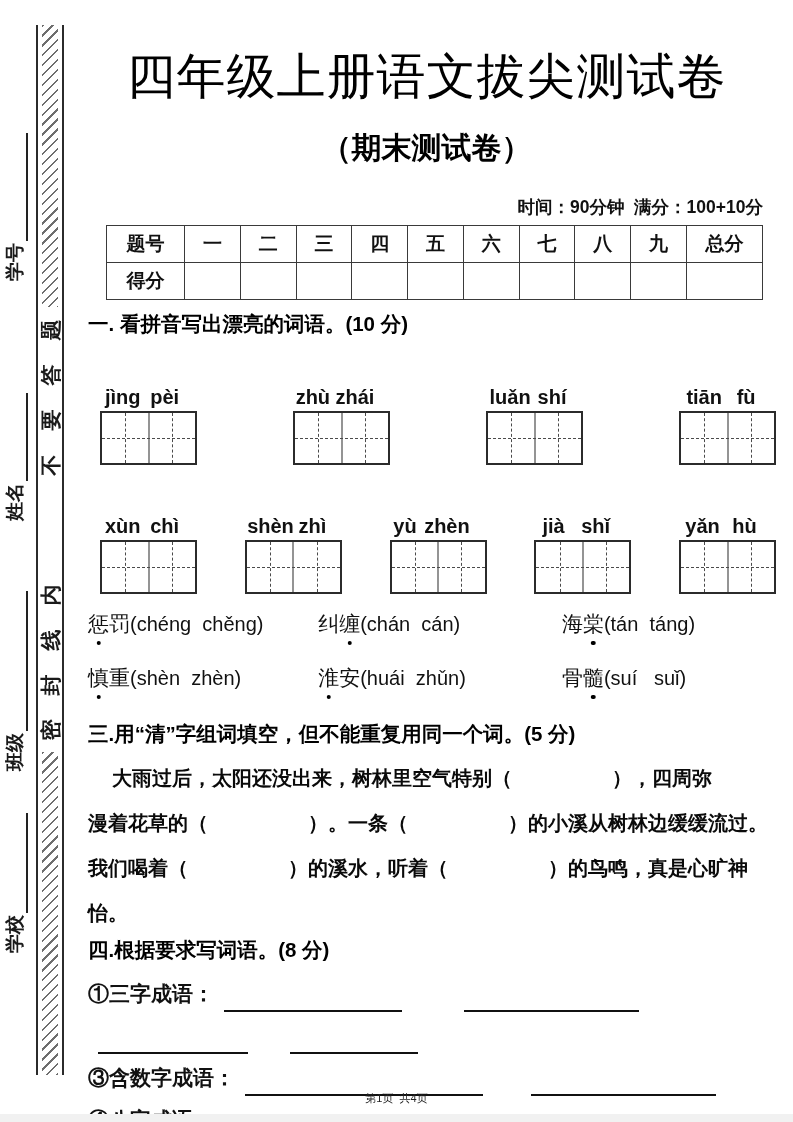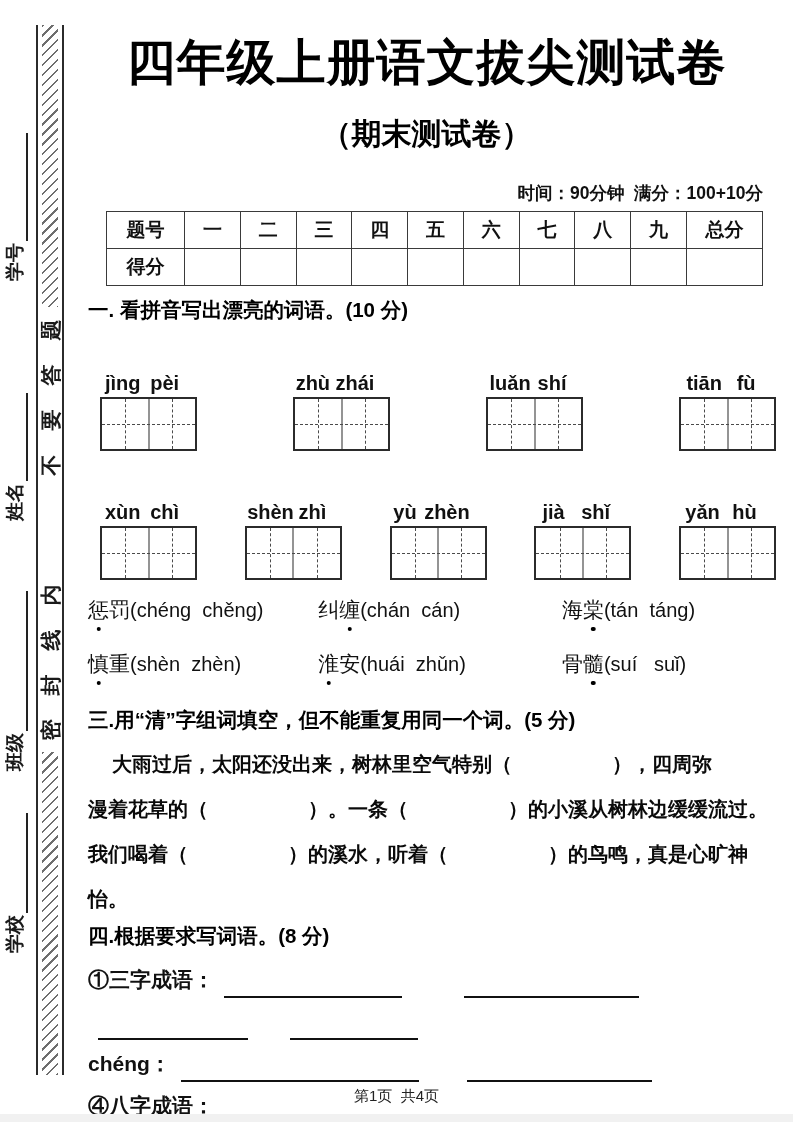--- a/index.html
+++ b/index.html
@@ -28,21 +28,21 @@
   .hatch.top{ height:282px; }
   .hatch.bottom{ flex:1; }
   .band-gap{ height:85px; }
   .band-char{
     height:45px; display:flex; align-items:center; justify-content:center;
     font-size:21px; font-weight:600; color:#1a1a1a;
   }
   .band-char span{ display:block; transform:rotate(-90deg); }
   
   .content{ position:absolute; left:88px; top:0; width:677px; }
-  .title{ margin-top:30px; text-align:center; font-size:49px; font-weight:700; letter-spacing:1px; color:#000; }
+  .title{ margin-top:44px; text-align:center; font-size:49px; font-weight:400; letter-spacing:1px; color:#000; }
   .subtitle{ margin-top:18px; text-align:center; font-size:30px; font-weight:800; color:#000; }
   .info-line{ margin-top:26px; text-align:right; font-size:17.5px; font-weight:700; padding-right:2px; white-space:pre; }
   table.score{ margin-top:6px; margin-left:18px; width:calc(100% - 20px); border-collapse:collapse; }
   table.score td{
     border:1.6px solid #3a3a3a; height:37px; text-align:center;
     font-size:19px; font-weight:600; color:#111;
   }
   table.score td:first-child{ width:78px; }
   table.score td:last-child{ width:76px; }
   h3.sec{ font-size:20.5px; font-weight:800; color:#000; white-space:nowrap; }
@@ -70,21 +70,21 @@
   
   .para{ margin-top:8px; }
   .para .pline{ font-size:20px; font-weight:600; line-height:45px; white-space:nowrap; color:#0a0a0a; }
   .para .pline.indent{ padding-left:24px; }
   
   .items{ margin-top:6px; }
   .item-line{ display:flex; align-items:flex-end; height:42px; font-size:21px; font-weight:700; white-space:nowrap; }
   .item-label{ padding-bottom:4px; }
   .ans-blank{ display:inline-block; border-bottom:2.2px solid #111; height:18px; }
   
-  .footer{ position:absolute; left:0; right:0; bottom:16px; text-align:center; font-size:15px; font-weight:500; color:#222; white-space:pre; }
+  .footer{ position:absolute; left:0; right:0; bottom:16px; text-align:center; font-size:11px; font-weight:500; color:#222; white-space:pre; }
   .bottom-strip{ position:absolute; left:0; right:0; bottom:0; height:8px; background:#f1f1f1; }
 </style>
 </head>
 <body>
 
 <div class="page">
 
   <div class="outer-labels" id="outer-labels">
       <span class="info-group" style="margin-right: 42px;">
         <span>学校</span>
@@ -311,21 +311,21 @@
         <div class="item-line">
           <span class="item-label">①三字成语：</span>
           <span class="ans-blank" style="width: 178px; margin-left: 10px;"></span>
           <span class="ans-blank" style="width: 175px; margin-left: 62px;"></span>
         </div>
         <div class="item-line">
           <span class="ans-blank" style="width: 150px; margin-left: 10px;"></span>
           <span class="ans-blank" style="width: 128px; margin-left: 42px;"></span>
         </div>
         <div class="item-line">
-          <span class="item-label">chéng：</span>
+          <span class="item-label">③含数字成语：</span>
           <span class="ans-blank" style="width: 238px; margin-left: 10px;"></span>
           <span class="ans-blank" style="width: 185px; margin-left: 48px;"></span>
         </div>
         <div class="item-line">
           <span class="item-label">④八字成语：</span>
           <span class="ans-blank" style="width: 238px; margin-left: 10px;"></span>
           <span class="ans-blank" style="width: 192px; margin-left: 52px;"></span>
         </div>
       </div>
   </div>

